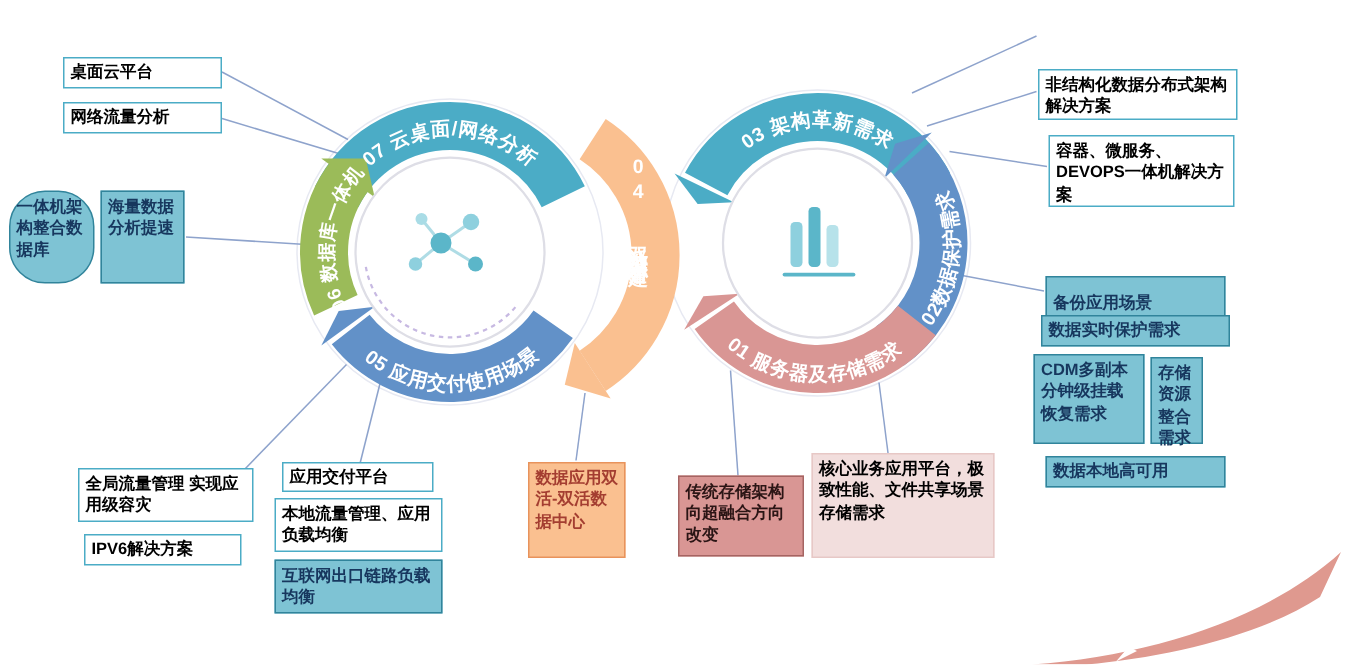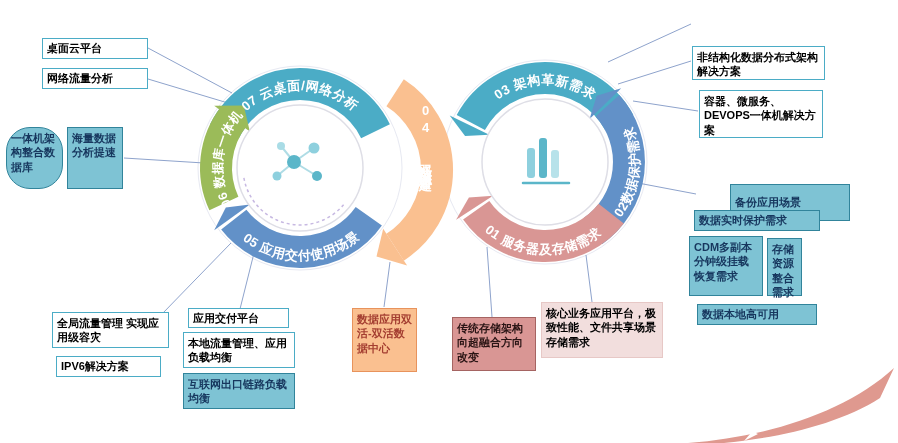--- a/index.html
+++ b/index.html
@@ -131,29 +131,29 @@
 
   <div class="box white vc" style="left:42px;top:38px;width:106px;height:21px;">桌面云平台</div>
   <div class="box white vc" style="left:42px;top:68px;width:106px;height:21px;">网络流量分析</div>
 
   <div class="box teal" style="left:6px;top:127px;width:57px;height:62px;border-radius:24px;">一体机架构整合数据库</div>
   <div class="box teal" style="left:67px;top:127px;width:56px;height:62px;">海量数据分析提速</div>
 
   <div class="box white" style="left:692px;top:46px;width:133px;height:34px;">非结构化数据分布式架构解决方案</div>
   <div class="box white" style="left:699px;top:90px;width:124px;height:48px;">容器、微服务、DEVOPS一体机解决方案</div>
 
-  <div class="box teal vc" style="left:697px;top:184px;width:120px;height:37px;margin-left:33px;">备份应用场景</div>
+  <div class="box teal vc" style="left:697px;top:184px;width:120px;height:37px;">备份应用场景</div>
   <div class="box teal vc" style="left:694px;top:210px;width:126px;height:21px;text-align:right;">数据实时保护需求</div>
   <div class="box teal" style="left:689px;top:236px;width:74px;height:60px;">CDM多副本分钟级挂载恢复需求</div>
   <div class="box teal" style="left:767px;top:238px;width:35px;height:58px;">存储资源整合需求</div>
   <div class="box teal vc" style="left:697px;top:304px;width:120px;height:21px;">数据本地高可用</div>
 
   <div class="box white" style="left:52px;top:312px;width:117px;height:36px;">全局流量管理 实现应用级容灾</div>
   <div class="box white vc" style="left:56px;top:356px;width:105px;height:21px;">IPV6解决方案</div>
   <div class="box white vc" style="left:188px;top:308px;width:101px;height:20px;">应用交付平台</div>
   <div class="box white" style="left:183px;top:332px;width:112px;height:36px;">本地流量管理、应用负载均衡</div>
   <div class="box teal" style="left:183px;top:373px;width:112px;height:36px;">互联网出口链路负载均衡</div>
 
   <div class="box orange" style="left:352px;top:308px;width:65px;height:64px;">数据应用双活-双活数据中心</div>
   <div class="box salmon" style="left:452px;top:317px;width:84px;height:54px;">传统存储架构向超融合方向改变</div>
-  <div class="box rose" style="left:541px;top:302px;width:122px;height:56px;">核心业务应用平台，极致性能、文件共享场景存储需求</div>
+  <div class="box rose" style="left:541px;top:302px;width:122px;height:70px;">核心业务应用平台，极致性能、文件共享场景存储需求</div>
 
 </div>
 
 </body></html>

